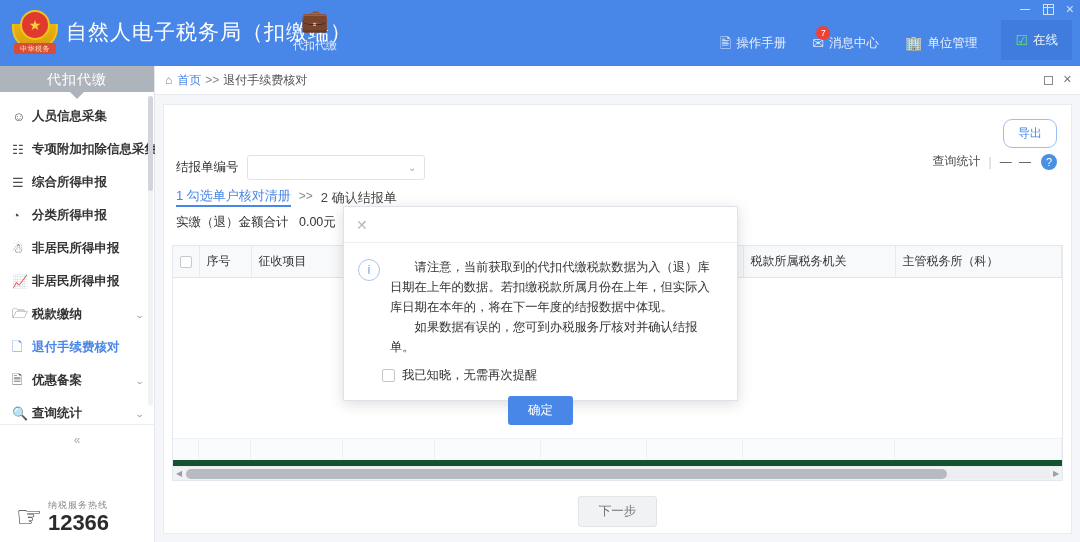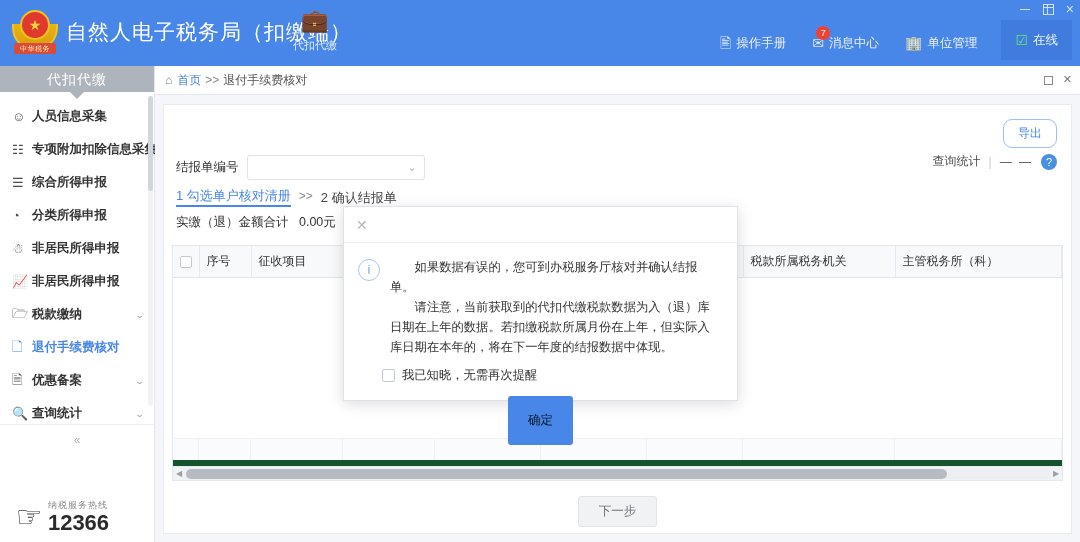--- a/index.html
+++ b/index.html
@@ -286,22 +286,22 @@
     font-size: 12.3px; color: #333; line-height: 20px; text-indent: 2em;
   }
   .modal-body .m-text p { margin: 0; }
   .m-check {
     margin: 10px 0 0 38px; display: flex; align-items: center; gap: 7px;
     font-size: 12.3px; color: #333;
   }
   .m-check .chkbox { width: 13px; height: 13px; }
   .modal-foot { text-align: center; margin-top: 12px; }
   .okbtn {
-    background: #4886e8; color: #0f172a; border: none; border-radius: 3px;
-    font-size: 12.5px; padding: 16px 20px; cursor: pointer;
+    background: #4886e8; color: #ffffff; border: none; border-radius: 3px;
+    font-size: 12.5px; padding: 6px 20px; cursor: pointer;
   }
 </style>
 </head>
 <body>
 
 <div id="app">
 
   <div class="topbar">
     <div class="winctrls">
       <span class="wc-min"></span>
@@ -518,22 +518,22 @@
     </div>
   </div>
 
   <div class="modal">
     <div class="modal-head">
       <span class="m-close">✕</span>
     </div>
     <div class="modal-body">
       <span class="info-ico">i</span>
       <div class="m-text">
+        <p>请注意，当前获取到的代扣代缴税款数据为入（退）库日期在上年的数据。若扣缴税款所属月份在上年，但实际入库日期在本年的，将在下一年度的结报数据中体现。</p>
         <p>如果数据有误的，您可到办税服务厅核对并确认结报单。</p>
-        <p>请注意，当前获取到的代扣代缴税款数据为入（退）库日期在上年的数据。若扣缴税款所属月份在上年，但实际入库日期在本年的，将在下一年度的结报数据中体现。</p>
       </div>
     </div>
     <div class="m-check">
       <span class="chkbox"></span>
       <span>我已知晓，无需再次提醒</span>
     </div>
     <div class="modal-foot">
       <button class="okbtn">确定</button>
     </div>
   </div>

